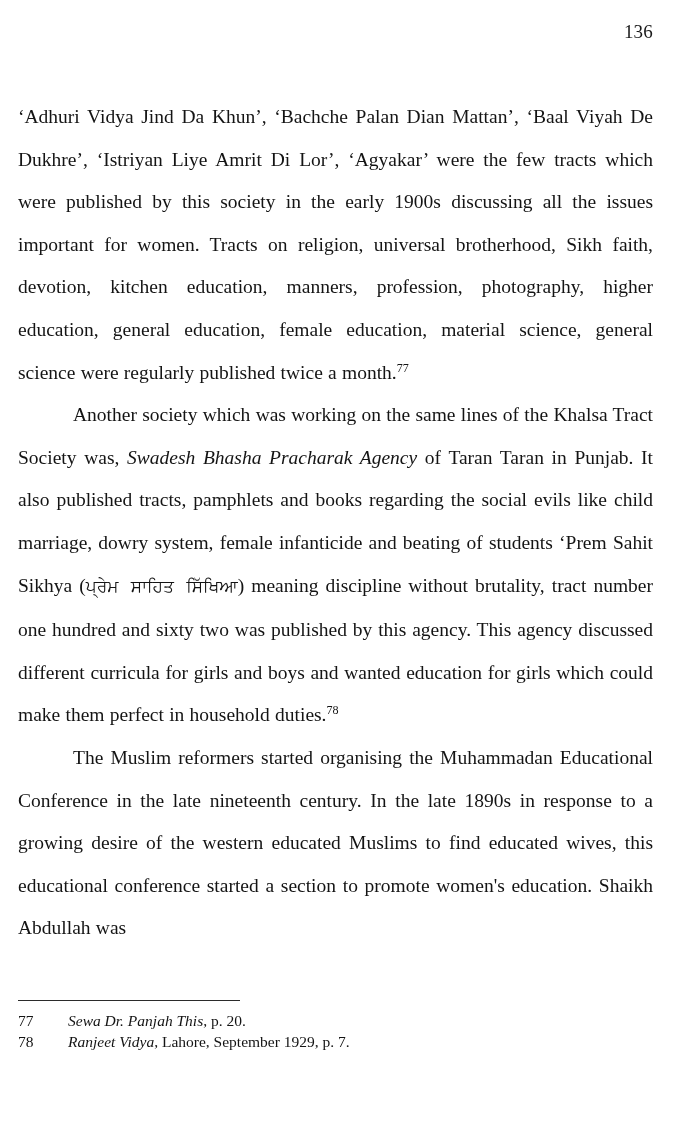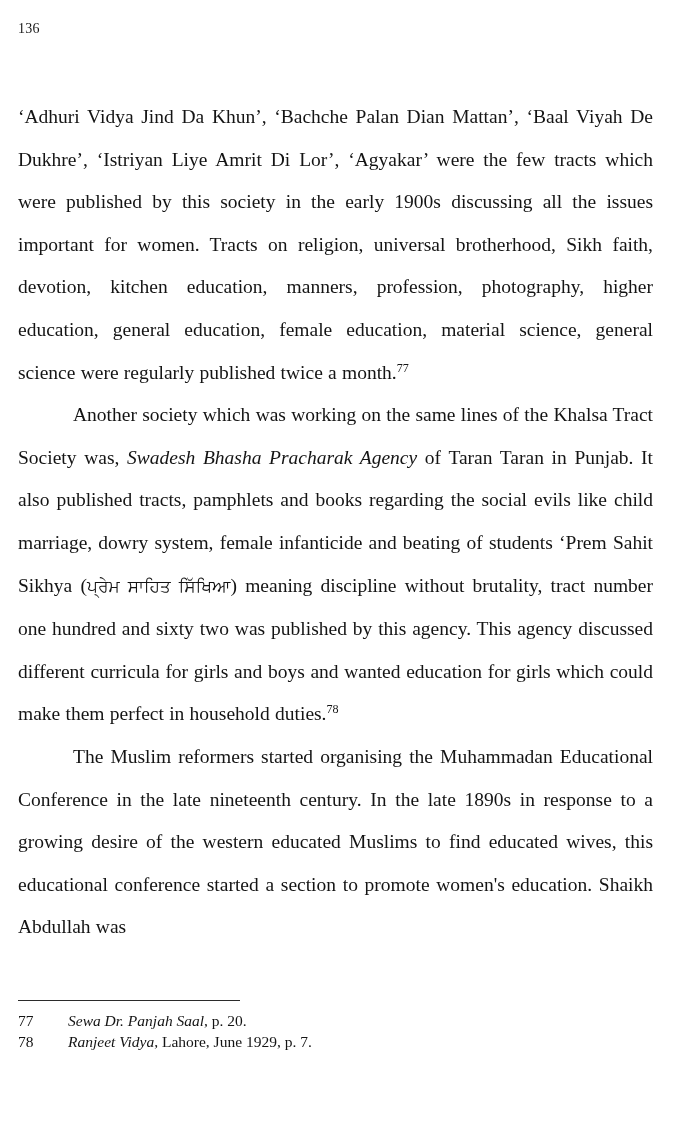--- a/index.html
+++ b/index.html
@@ -17,22 +17,22 @@
     color: #111111;
     box-sizing: border-box;
   }
 
   
   .folio {
     position: absolute;
     top: 22px;
     left: 18px;
     right: 47px;
-    text-align: left;
-    font-size: 14px;
+    text-align: right;
+    font-size: 19px;
     line-height: 1;
     color: #1a1a1a;
     letter-spacing: 0.2px;
   }
 
   
   .textblock {
     position: absolute;
     top: 96px;
     left: 18px;
@@ -55,21 +55,21 @@
   }
   p.indent {
     text-indent: 55px;
   }
 
   .ital {
     font-style: italic;
   }
 
   .gurmukhi {
-    font-family: Liberation Sans, sans-serif;
+    font-family: Liberation Mono, monospace;
     font-size: 17px;
   }
 
   sup.fnmark {
     font-size: 0.62em;
     vertical-align: super;
     line-height: 0;
   }
 
   
@@ -112,22 +112,22 @@
       <p class="para"><span>‘Adhuri Vidya Jind Da Khun’, ‘Bachche Palan Dian Mattan’, ‘Baal Viyah De Dukhre’, ‘Istriyan Liye Amrit Di Lor’, ‘Agyakar’ were the few tracts which were published by this society in the early 1900s discussing all the issues important for women.  Tracts on religion, universal brotherhood, Sikh faith, devotion, kitchen education, manners, profession, photography, higher education, general education, female education, material science, general science were regularly published twice a month.</span><sup class="fnmark">77</sup></p>
       <p class="para indent"><span>Another society which was working on the same lines of the Khalsa Tract Society was, </span><span class="ital">Swadesh Bhasha Pracharak Agency</span><span> of Taran Taran in Punjab.  It also published tracts, pamphlets and books regarding the social evils like child marriage, dowry system, female infanticide and beating of students ‘Prem Sahit Sikhya (</span><span class="gurmukhi">ਪ੍ਰੇਮ ਸਾਹਿਤ ਸਿੱਖਿਆ</span><span>) meaning discipline without brutality, tract number one hundred and sixty two was published by this agency. This agency discussed different curricula for girls and boys and wanted education for girls which could make them perfect in household duties.</span><sup class="fnmark">78</sup></p>
       <p class="para indent"><span>The Muslim reformers started organising the Muhammadan Educational Conference in the late nineteenth century.  In the late 1890s in response to a growing desire of the western educated Muslims to find educated wives, this educational conference started a section to promote women's education.  Shaikh Abdullah was</span></p>
     </div>
 
   <div class="footnotes">
     <div class="fn-rule"></div>
     <div>
         <div class="fn-row">
           <div class="fn-num">77</div>
-          <div class="fn-text"><span class="ital">Sewa Dr. Panjah Saal</span><span>, p. 20.</span></div>
+          <div class="fn-text"><span class="ital">Sewa Dr. Panjah This</span><span>, p. 20.</span></div>
         </div>
         <div class="fn-row">
           <div class="fn-num">78</div>
-          <div class="fn-text"><span class="ital">Ranjeet Vidya</span><span>, Lahore, June 1929, p. 7.</span></div>
+          <div class="fn-text"><span class="ital">Ranjeet Vidya</span><span>, Lahore, September 1929, p. 7.</span></div>
         </div>
       </div>
   </div>
 
 </div>
 
 </body></html>

